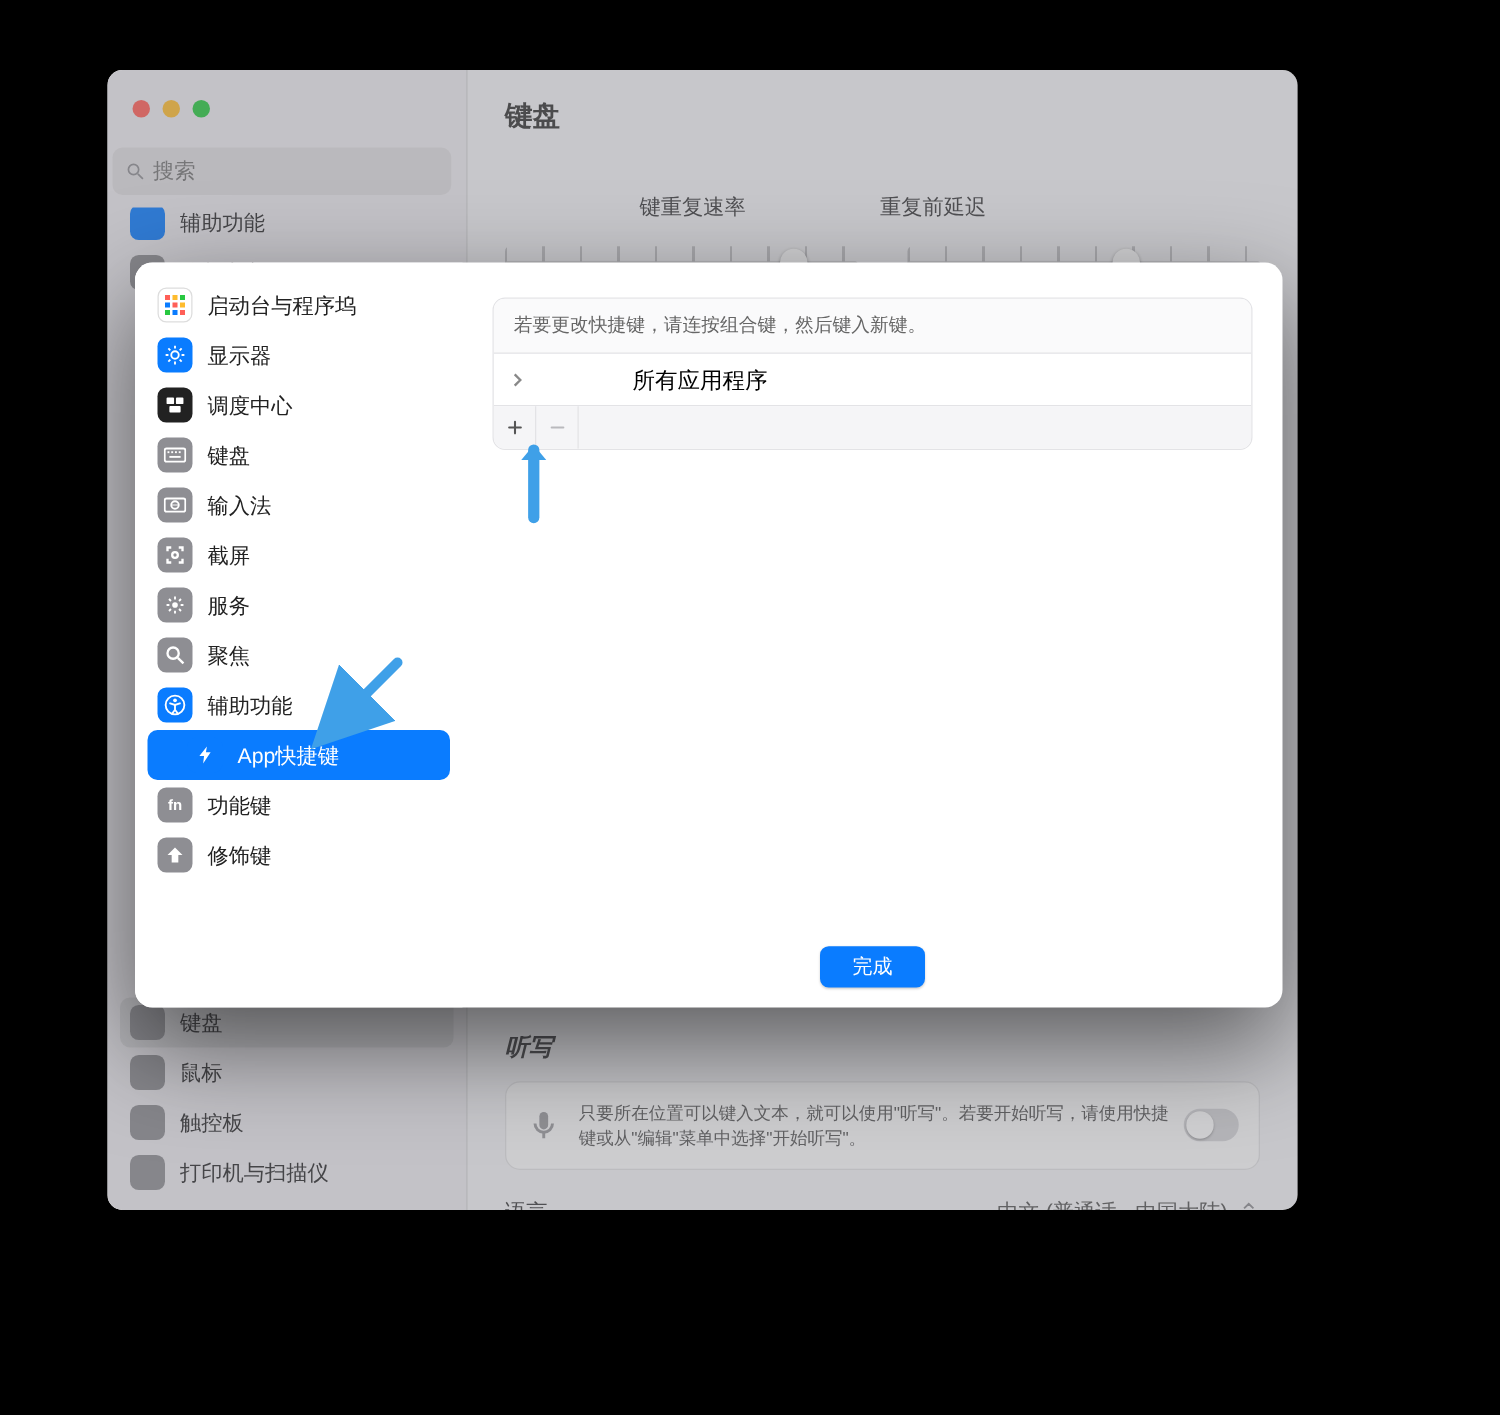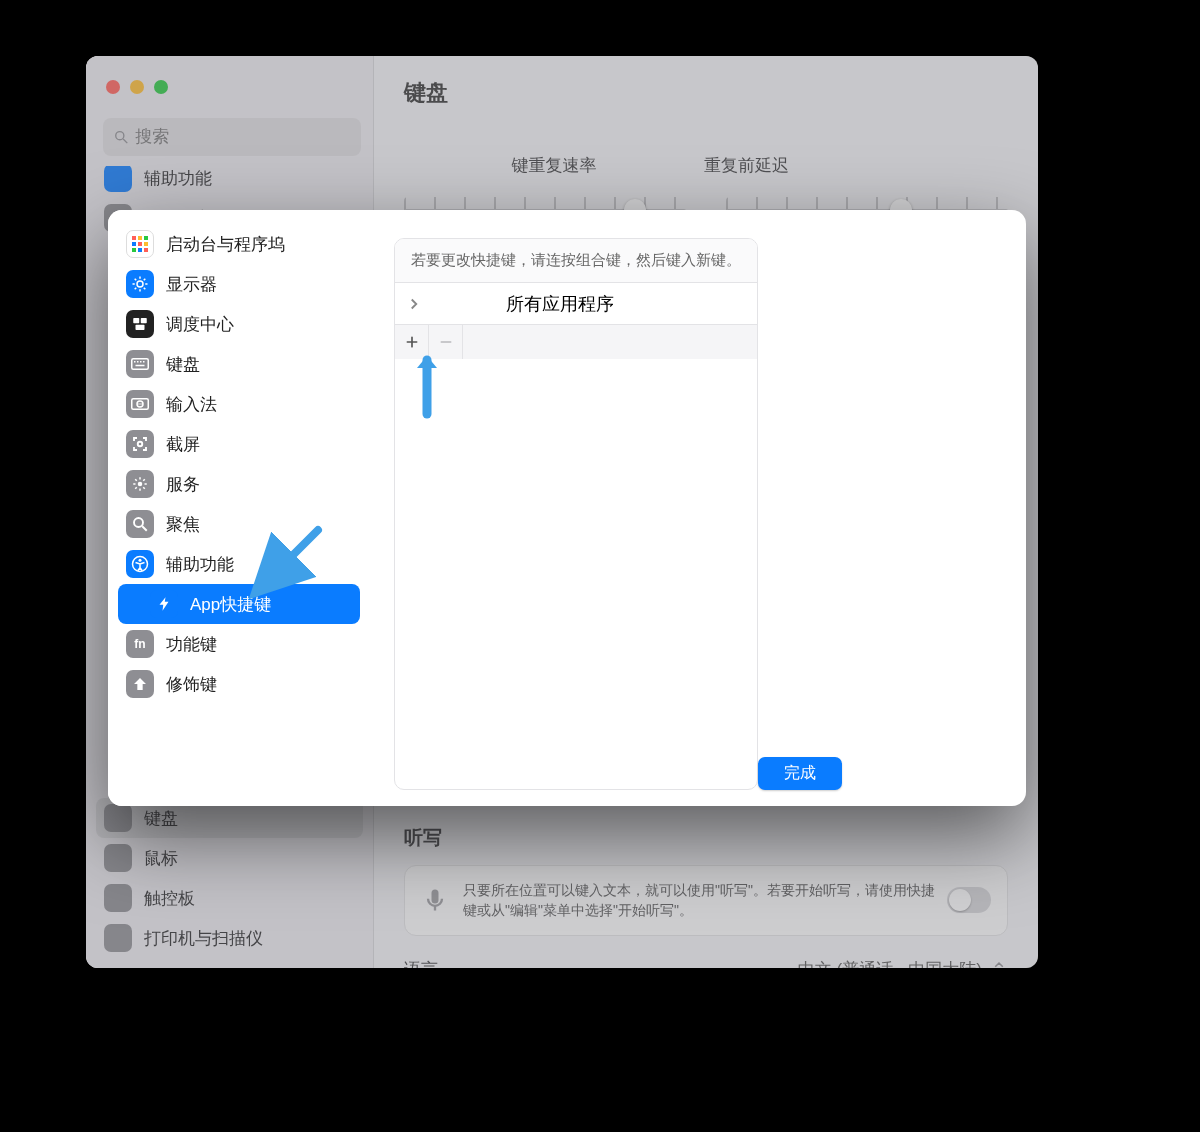--- a/index.html
+++ b/index.html
@@ -32,21 +32,21 @@
     width: 288px;
     background: #eceaee;
     border-right: 1px solid #d5d5d7;
   }
   .traffic { position:absolute; left:20px; top:24px; display:flex; gap:10px; }
   .traffic span { width:14px; height:14px; border-radius:50%; display:block; }
   .tl-red   { background:#ff5f57; }
   .tl-amber { background:#febc2e; }
   .tl-green { background:#28c840; }
   .bg-search {
-    position:absolute; left:17px; top:62px; right:12px;
+    position:absolute; left:4px; top:62px; right:12px;
     height:38px; background:#dedcdf; border-radius:8px;
     display:flex; align-items:center; padding:0 10px; color:#8e8e92;
   }
   .bg-search svg { width:18px; height:18px; margin-right:6px; }
   .bg-search input{
     border:none; background:transparent; font-size:17px; color:#555;
     outline:none; width:100%;
   }
   .bg-list { position:absolute; left:10px; right:10px; top:110px; bottom:0; overflow:hidden; }
   .bg-item { display:flex; align-items:center; height:40px; padding:0 8px; border-radius:8px; font-size:17px; color:#2a2a2c; }
@@ -65,21 +65,21 @@
     border-radius:4px;
   }
   .bg-track::before{
     content:""; position:absolute; left:0; right:0; top:12px; height:4px;
     background:#c9c9cc; border-radius:2px;
   }
   .bg-thumb {
     position:absolute; top:2px; width:22px; height:22px; border-radius:11px;
     background:#fff; box-shadow:0 1px 3px rgba(0,0,0,.4);
   }
-  .bg-section-title { font-size:19px; font-weight:600; margin-top:40px; }
+  .bg-section-title { font-size:19px; font-weight:600; margin-top:40px;font-style:italic; }
   .bg-card {
     margin-top:14px; background:#fafafb; border:1px solid #e0e0e2;
     border-radius:12px; padding:14px 16px; display:flex; align-items:center;
     color:#555; font-size:14px; line-height:1.45;
   }
   .bg-mic { width:28px; height:28px; margin-right:14px; color:#9b9b9f; flex:0 0 28px;}
   .bg-toggle { margin-left:auto; width:44px; height:26px; border-radius:13px; background:#d6d6d9; position:relative; flex:0 0 44px;}
   .bg-toggle::after{ content:""; position:absolute; left:2px; top:2px; width:22px; height:22px; border-radius:11px; background:#fff; box-shadow:0 1px 2px rgba(0,0,0,.3);}
   .bg-lang-row { display:flex; margin-top:22px; font-size:17px; align-items:center; }
   .bg-lang-row .val { margin-left:auto; color:#555; }
@@ -118,21 +118,21 @@
   .sic-input      { background:#8e8e93; }
   .sic-screenshot { background:#8e8e93; }
   .sic-services   { background:#8e8e93; }
   .sic-spotlight  { background:#8e8e93; }
   .sic-access     { background:#0a7cff; }
   .sic-appshort   { background:#0a7cff; }
   .sic-fn         { background:#8e8e93; font-size:12px; font-weight:600;}
   .sic-modifier   { background:#8e8e93; }
 
   .sheet-main {
-    flex:1; display:flex; flex-direction:row;
+    flex:1; display:flex; flex-direction:column;
     padding:28px 24px 16px 24px;
   }
   .panel {
     border:1px solid #e3e3e6; border-radius:10px; overflow:hidden;
     background:#fff;
   }
   .panel-note {
     padding:12px 16px; font-size:15px; color:#666;
     border-bottom:1px solid #e3e3e6; background:#fafafb;
   }

